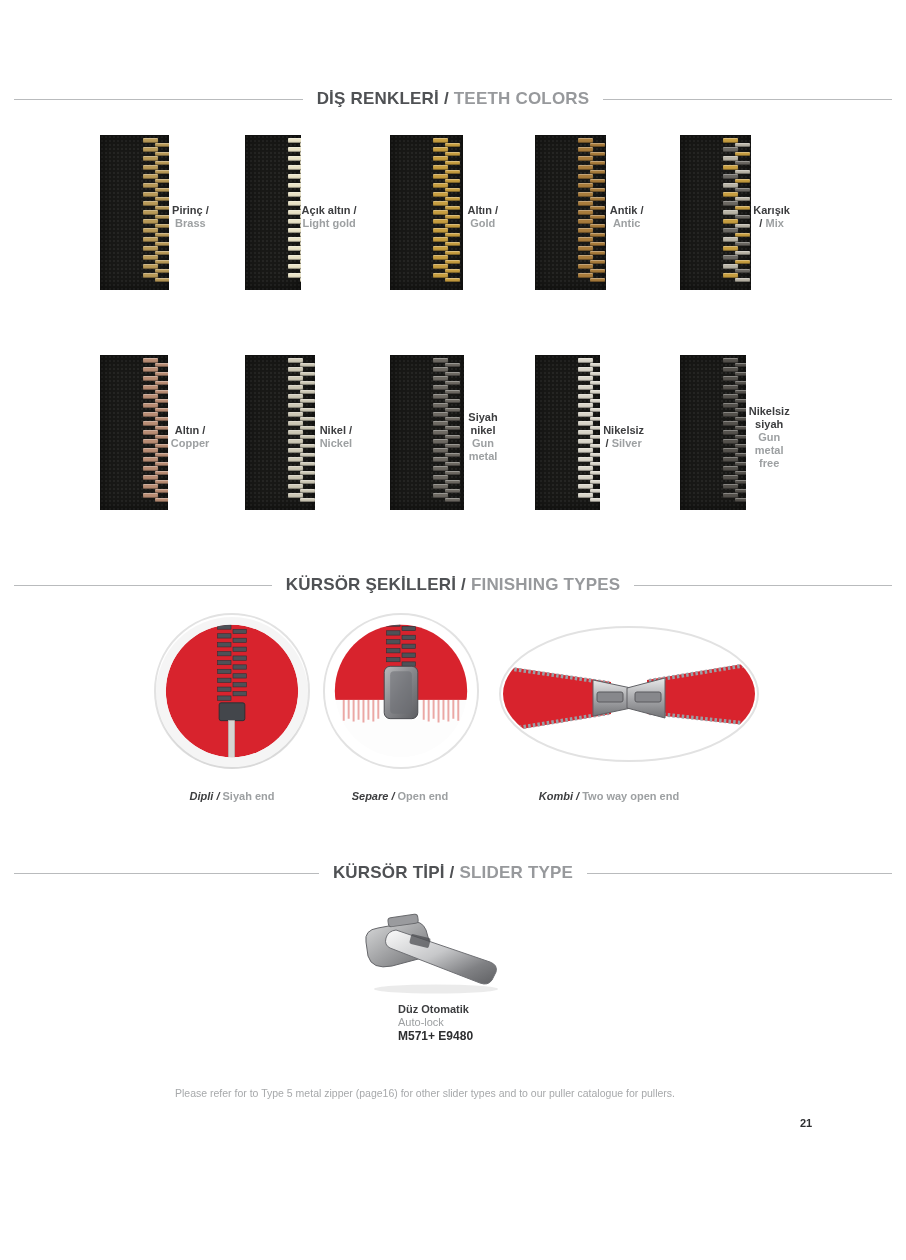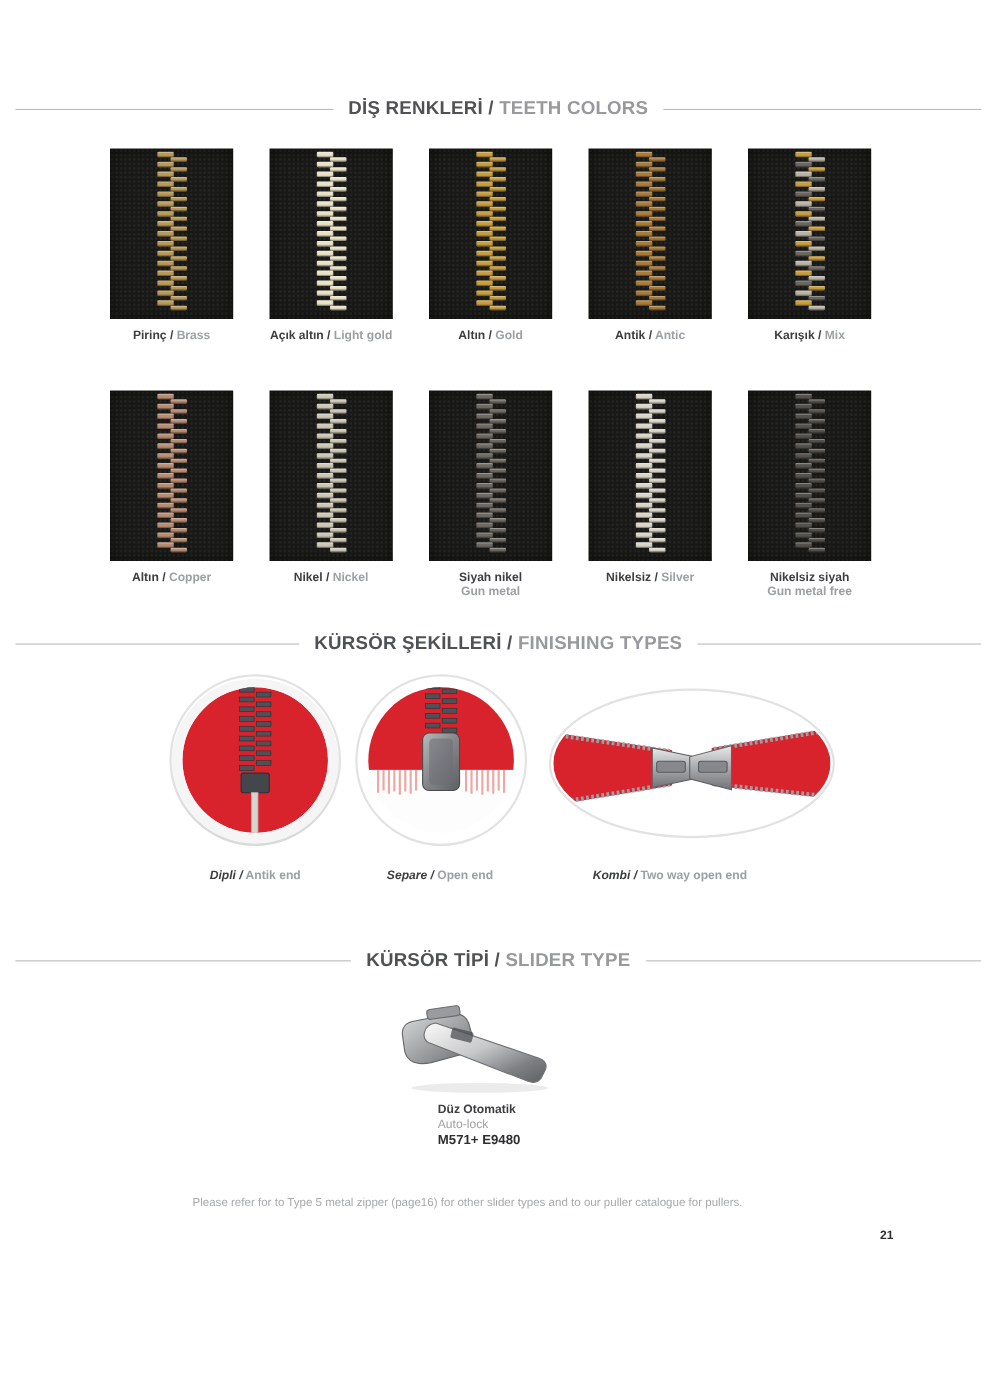--- a/index.html
+++ b/index.html
@@ -8,21 +8,21 @@
 
   
   .sec-title{position:absolute;left:14px;right:14px;display:flex;align-items:center;gap:14px;height:22px;}
   .sec-title .line{flex:1;height:1px;background:#b9bbbd;}
   .sec-title h2{margin:0;font-size:17px;font-weight:bold;letter-spacing:.2px;white-space:nowrap;}
   .t-tr{color:#4f5154;}
   .t-en{color:#97999c;}
 
   
   .swatch-row{position:absolute;left:100px;width:692px;display:flex;gap:33px;}
-  .swatch{margin:0;width:112px;display:flex;flex-direction:column;align-items:center;}
+  .swatch{margin:0;width:112px;display:flex;flex-direction:row;align-items:center;}
   .chip{position:relative;width:112px;height:155px;background-color:#181816;
         background-image:radial-gradient(rgba(255,255,255,.055) 1px, transparent 1.3px);
         background-size:4px 4px;overflow:hidden;box-shadow:inset 0 0 14px rgba(0,0,0,.55);}
   .tooth{position:absolute;width:15px;height:4.6px;border-radius:1px;
          box-shadow:inset 0 1px 0 rgba(255,255,255,.3), inset 0 -1px 1px rgba(0,0,0,.4);}
   .cap{margin-top:9px;text-align:center;font-size:11px;font-weight:bold;line-height:13px;}
   .cap .tr{color:#3c3d3f;}
   .cap .en{color:#9da0a2;}
   .cap .sub{display:block;color:#9da0a2;}
   .cap .sub:empty{display:none;}
@@ -530,21 +530,21 @@
         <path d="M152 57 L256 40" stroke="#9aa0a6" stroke-width="4" stroke-dasharray="2.5 2.2" fill="none"></path>
         <path d="M152 89 L256 100" stroke="#9aa0a6" stroke-width="4" stroke-dasharray="2.5 2.2" fill="none"></path>
         <polygon points="96,56 134,64 134,84 96,92" fill="url(#metalSl)" stroke="#606165"></polygon>
         <rect x="100" y="68" width="26" height="10" rx="2" fill="#87888c" stroke="#5a5b5f"></rect>
         <polygon points="168,54 130,64 130,84 168,94" fill="url(#metalSl)" stroke="#606165"></polygon>
         <rect x="138" y="68" width="26" height="10" rx="2" fill="#87888c" stroke="#5a5b5f"></rect>
       </g>
     </svg>
   </figure>
 
-  <div class="fin-cap" style="left:132px;top:790px;width:200px"><span class="tr">Dipli /</span> <span class="en">Antik end</span></div>
+  <div class="fin-cap" style="left:132px;top:790px;width:200px"><span class="tr">Dipli /</span> <span class="en">Siyah end</span></div>
   <div class="fin-cap" style="left:300px;top:790px;width:200px"><span class="tr">Separe /</span> <span class="en">Open end</span></div>
   <div class="fin-cap" style="left:504px;top:790px;width:210px"><span class="tr">Kombi /</span> <span class="en">Two way open end</span></div>
 
   <div class="sec-title" style="top:862px">
     <span class="line"></span>
     <h2><span class="t-tr">KÜRSÖR TİPİ /</span> <span class="t-en">SLIDER TYPE</span></h2>
     <span class="line"></span>
   </div>
 
   <figure class="photo" style="left:352px;top:900px;width:160px;height:95px">

